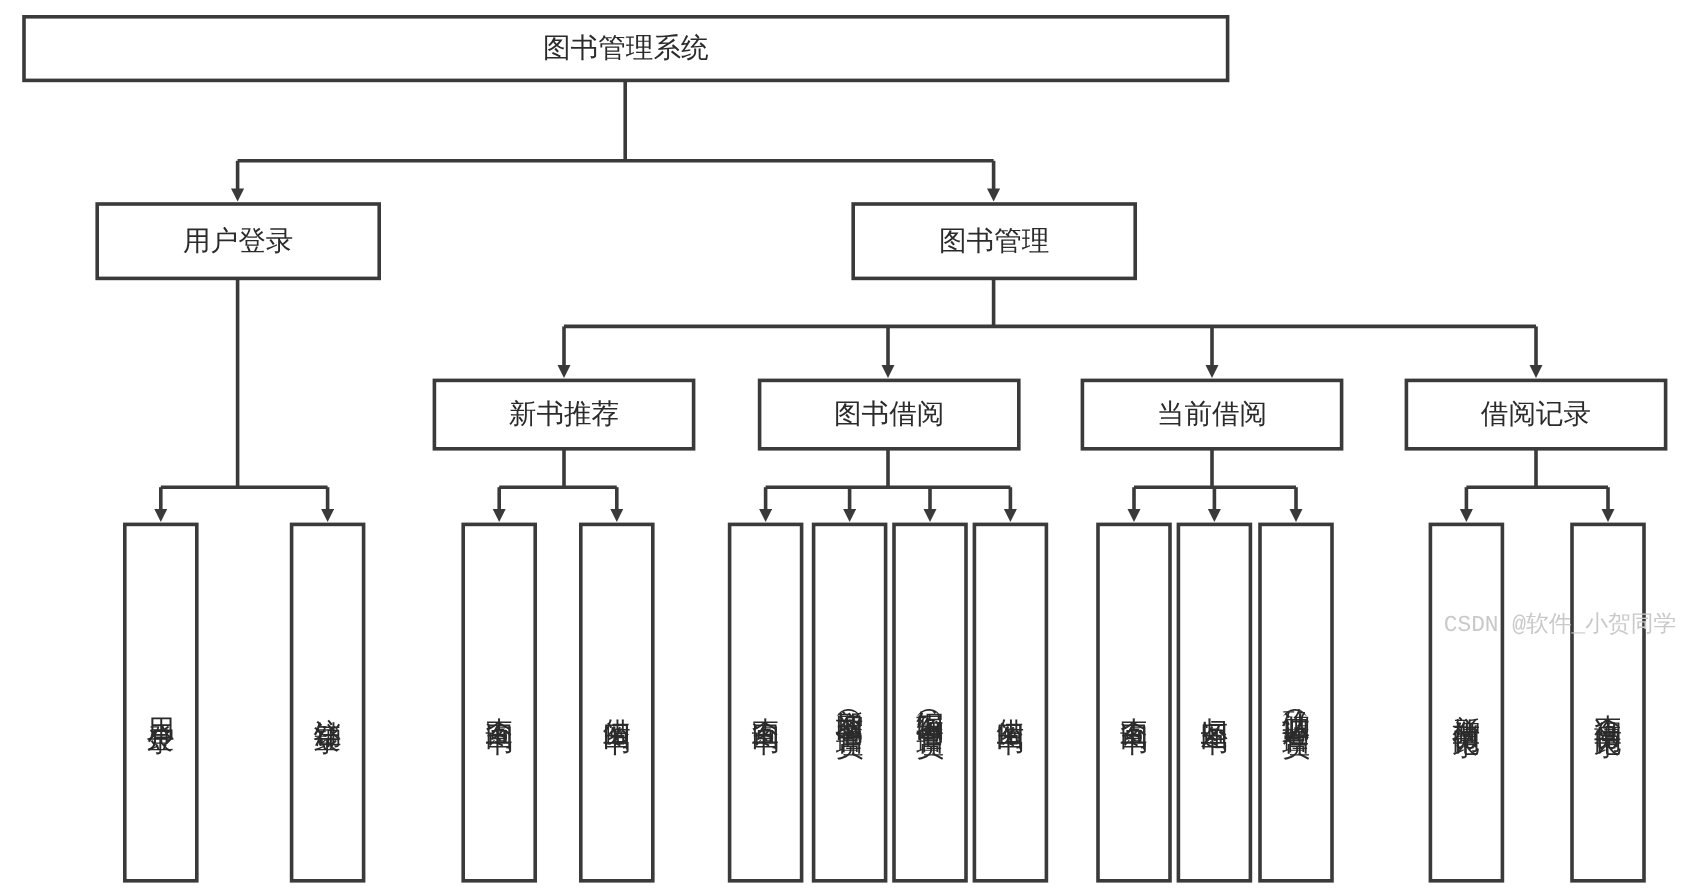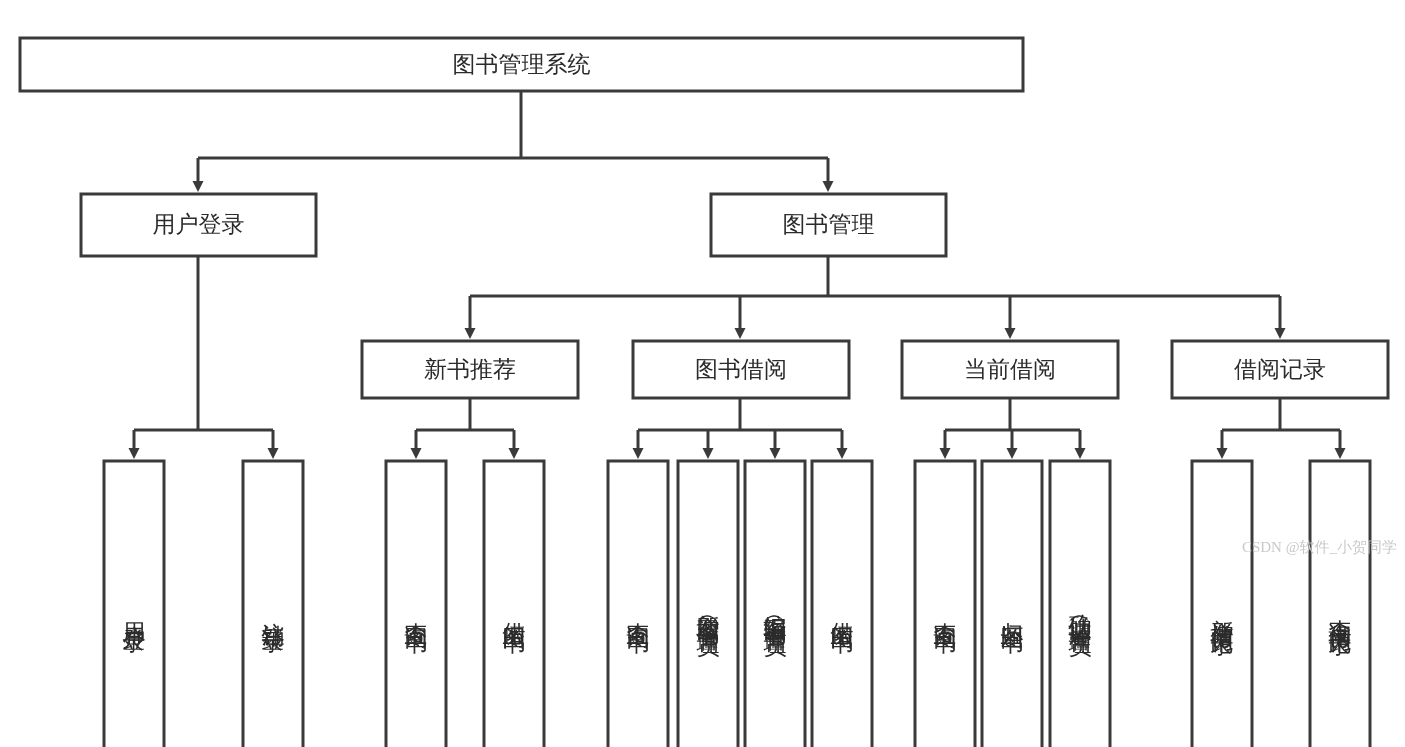--- a/index.html
+++ b/index.html
@@ -11,21 +11,20 @@
     width: 1405px;
     height: 747px;
     font-family: "Liberation Sans", sans-serif;
     overflow: hidden;
   }
   #diagram-root {
     position: relative;
     width: 1405px;
     height: 537px;
     background: #ffffff;
-    margin-top: 24px;
   }
   svg#tree-svg {
     position: absolute;
     left: 0;
     top: 0;
     width: 1405px;
     height: 747px;
     display: block;
   }
   .node-rect {
@@ -63,22 +62,22 @@
     align-items: center;
     justify-content: center;
     text-align: center;
     white-space: nowrap;
     pointer-events: none;
   }
   .watermark {
     position: absolute;
     right: 8px;
     bottom: 4px;
-    font-family: Liberation Serif, serif;
-    font-size: 15px;
+    font-family: Liberation Mono, monospace;
+    font-size: 19px;
     color: #c9c9c9;
     white-space: nowrap;
     pointer-events: none;
   }
 </style>
 </head>
 <body>
 
 <div id="diagram-root">
 

